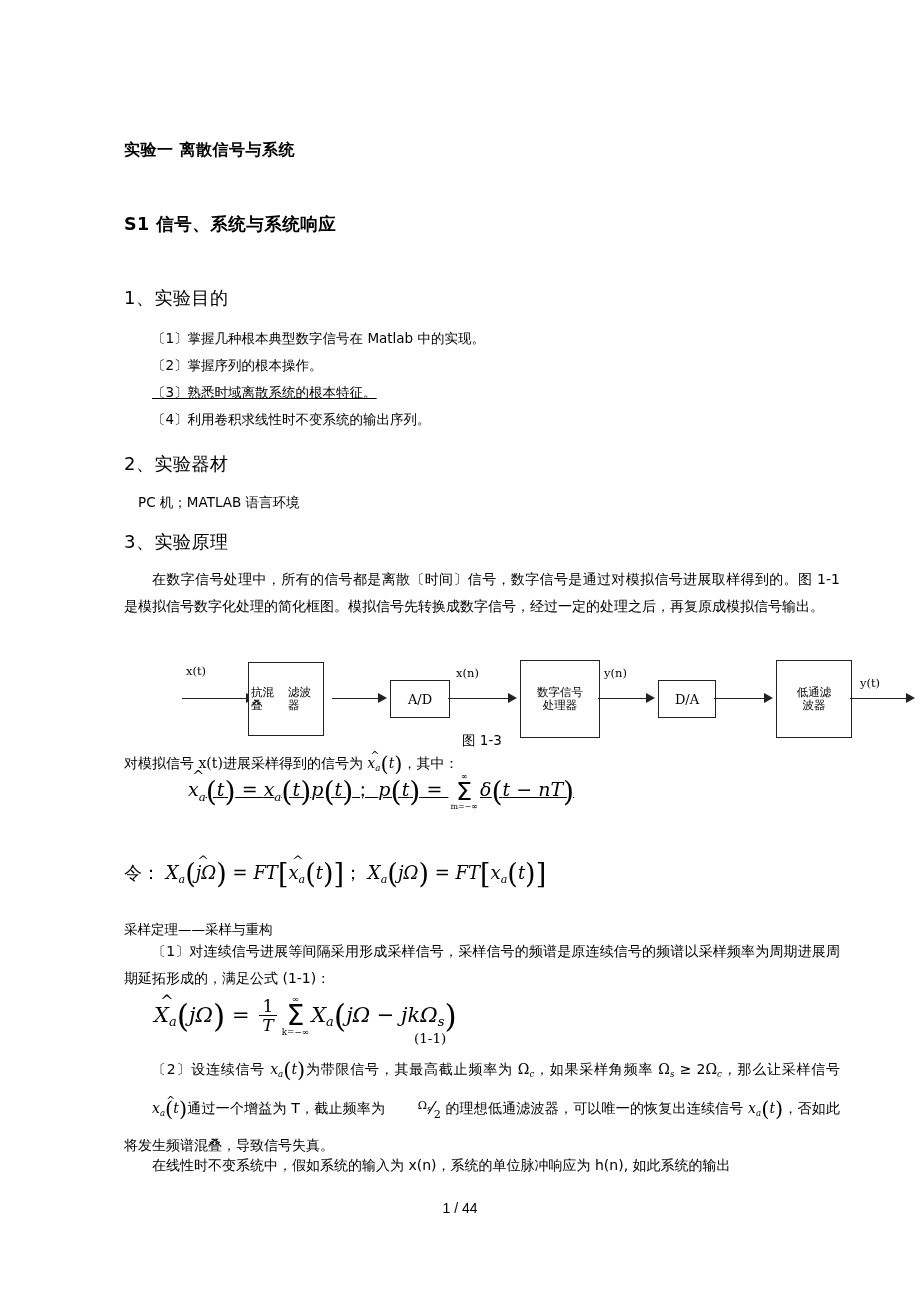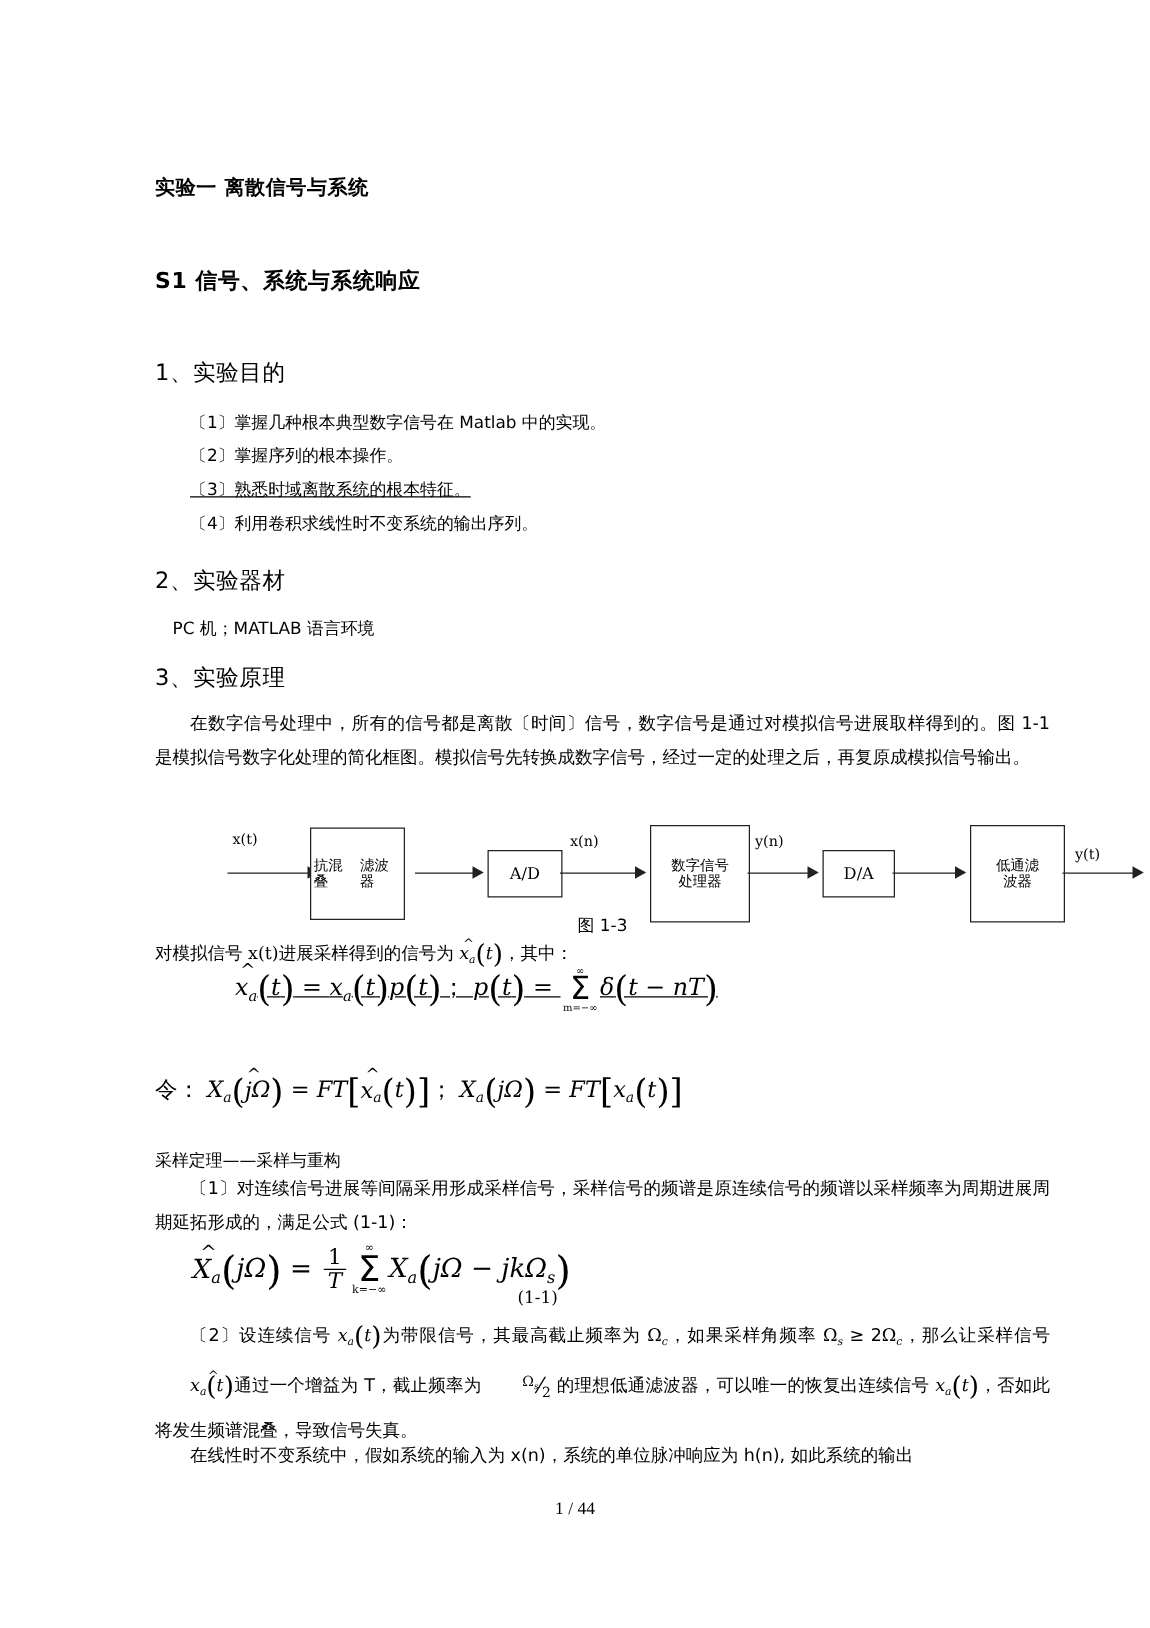--- a/index.html
+++ b/index.html
@@ -242,21 +242,21 @@
   .slashfrac .s { font-size: 1.25em; }
   .slashfrac .b { font-size: 0.8em; vertical-align: -0.35em; }
 
   
   .footer {
     position: absolute;
     left: 0;
     top: 1200px;
     width: 920px;
     text-align: center;
-    font-family: Liberation Serif, serif;
+    font-family: Liberation Sans, sans-serif;
     font-size: 14px;
   }
 </style>
 </head>
 <body>
 
 <div class="page">
 
 
   <div class="content">

